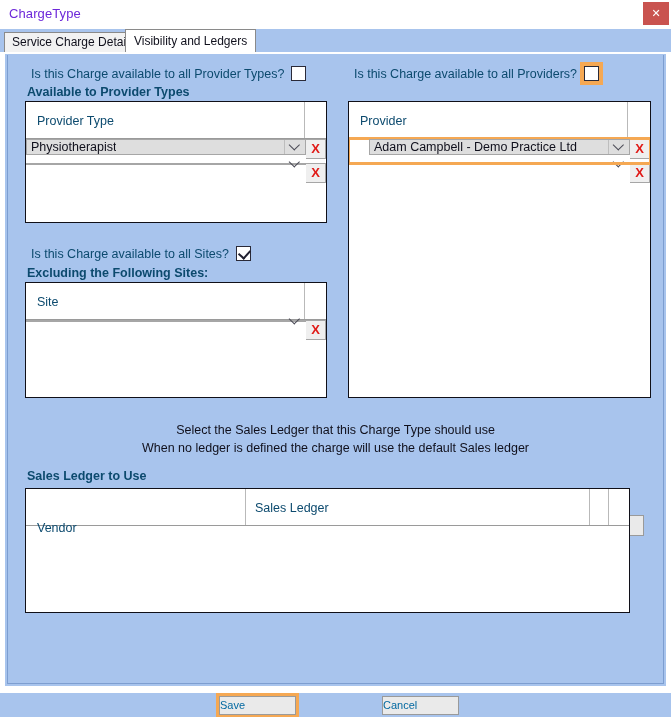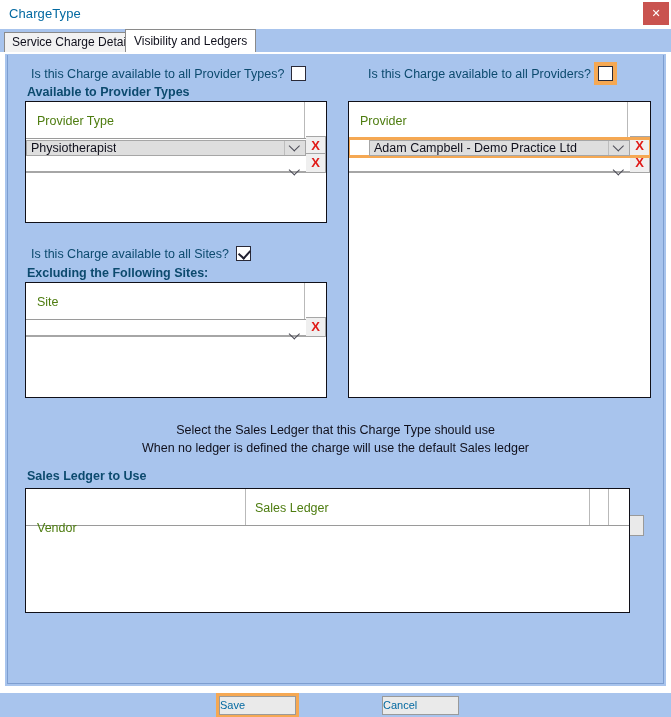--- a/index.html
+++ b/index.html
@@ -29,21 +29,21 @@
     position: relative;
     height: 29px;
     background: #ffffff;
     border-bottom: none;
   }
   .titlebar-title {
     position: absolute;
     left: 9px;
     top: 6px;
     font-size: 13px;
-    color: #0369a1;
+    color: #6d28d9;
     letter-spacing: 0.1px;
   }
   .close-button {
     position: absolute;
     right: 2px;
     top: 2px;
     width: 26px;
     height: 23px;
     background: #c9534f;
     color: #ffffff;
@@ -173,36 +173,36 @@
     position: relative;
     height: 37px;
     background: #ffffff;
     border-bottom: 1px solid #9a9a9a;
     box-sizing: border-box;
   }
   .grid-header-cell {
     position: absolute;
     top: 12px;
     font-size: 12.5px;
-    color: #4d7c0f;
+    color: #0c4a6e;
     white-space: nowrap;
   }
   .col-sep {
     position: absolute;
     top: 0;
     bottom: 0;
     width: 1px;
     background: #b9b9b9;
   }
 
   .grid-row {
     position: relative;
-    height: 17px;
+    height: 24px;
     display: flex;
-    align-items: flex-end;
+    align-items: flex-start;
     box-sizing: border-box;
   }
   .grid-row.highlighted {
     outline: 3px solid #f5a853;
     outline-offset: -1px;
     z-index: 3;
     padding-left: 20px;
   }
   .combo {
     flex: 1 1 auto;
@@ -366,21 +366,21 @@
           <div class="combo">
             <span class="combo-text"></span>
             <span class="combo-arrow">
                 <span class="chev"></span>
               </span>
           </div>
           <div class="del-btn">X</div>
         </div>
       </div>
 
-      <div class="check-row" style="left:360px; top:11px;text-align:center;">
+      <div class="check-row" style="left:346px; top:11px;text-align:center;">
         <span class="check-label">Is this Charge available to all Providers?</span>
         <span class="checkbox focus-ring"></span>
       </div>
 
       <div class="grid-box" style="left:340px; top:46px; width:303px; height:297px;">
         <div class="grid-header">
           <div class="col-sep" style="left:278px;"></div>
           <div class="grid-header-cell" style="left:11px;">Provider</div>
         </div>
         <div class="grid-row highlighted">

